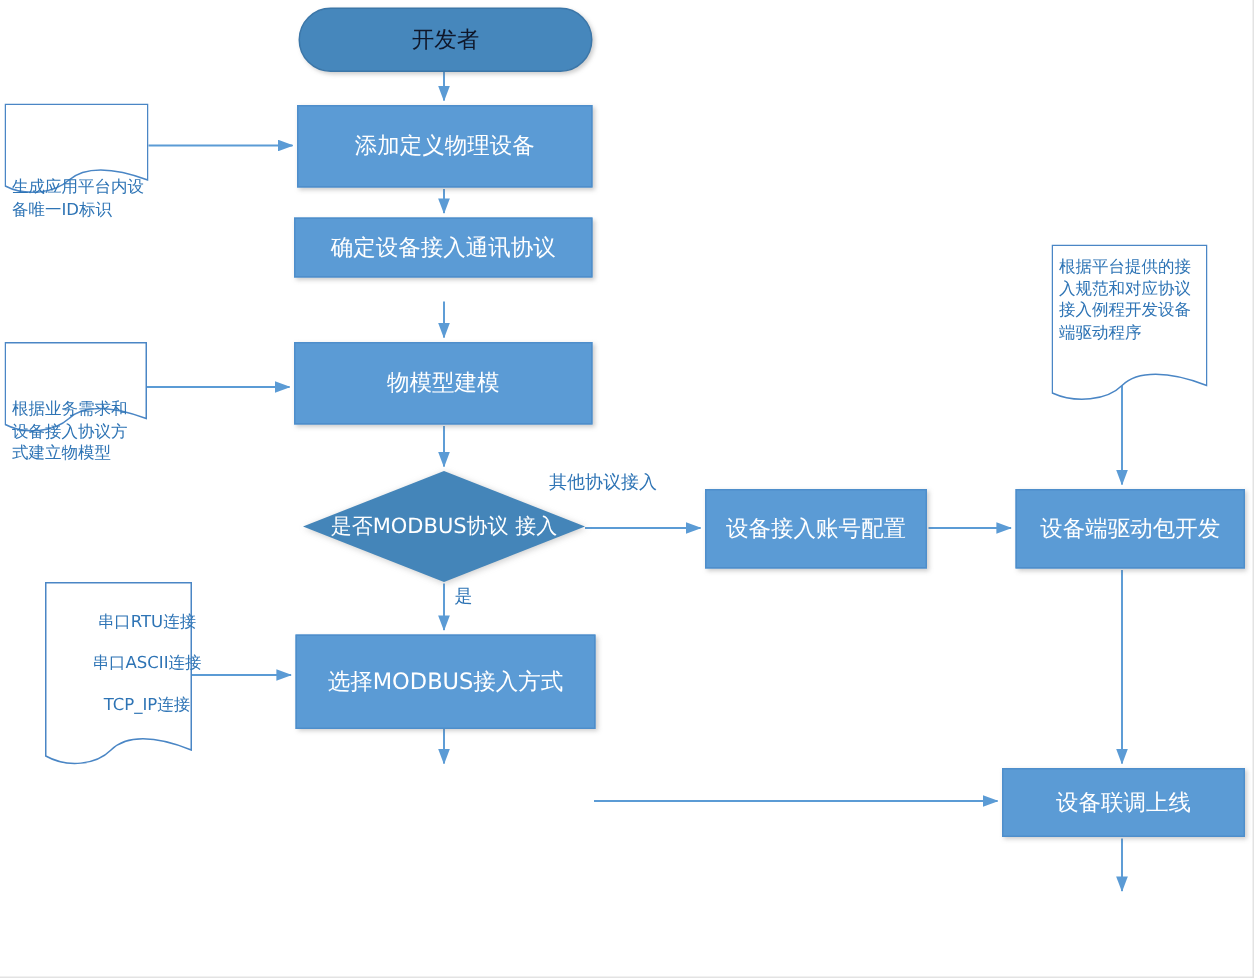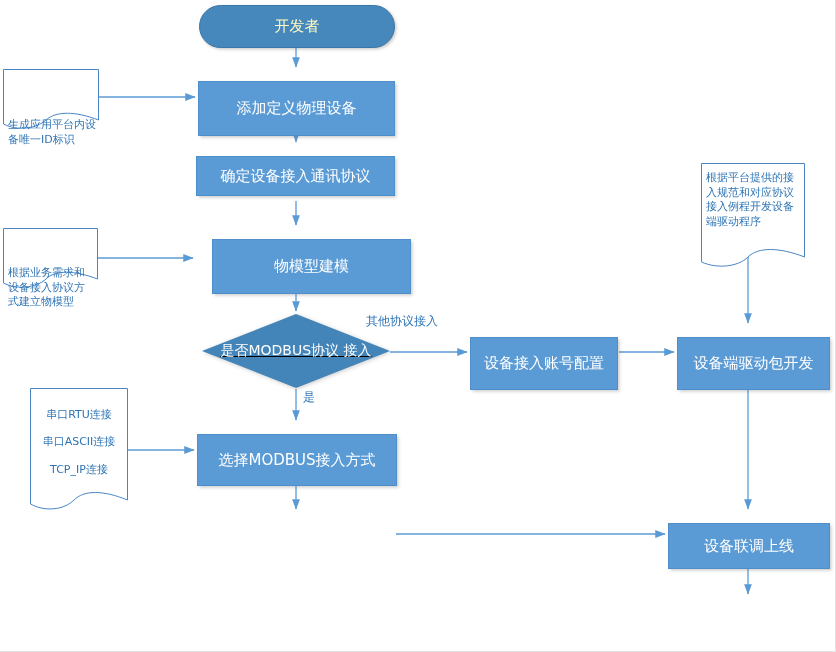--- a/index.html
+++ b/index.html
@@ -15,48 +15,47 @@
   }
   #edges { position: absolute; left: 0; top: 0; z-index: 1; }
   .node { position: absolute; z-index: 2; display: flex; align-items: center; justify-content: center; box-sizing: border-box; }
   .box {
     background: #5b9bd5;
     border: 1px solid #4e8ecb;
     color: #ffffff;
     font-size: 15px;
     text-align: center;
     box-shadow: 1.5px 1.5px 3px rgba(110,110,110,0.35);
-    margin-top: 11px;
   }
   .terminal {
     background: #4687bc;
     border: 1px solid #3b76a8;
-    color: #fef9c3;
+    color: #0f172a;
     font-size: 15px;
     text-align: right;
     box-shadow: 1.5px 1.5px 3px rgba(110,110,110,0.35);
     font-family: Liberation Mono, monospace;
   }
-  .diamond-wrap { position: absolute; z-index: 2; filter: drop-shadow(1.5px 1.5px 2px rgba(110,110,110,0.35)); text-decoration: underline; }
+  .diamond-wrap { position: absolute; z-index: 2; filter: drop-shadow(1.5px 1.5px 2px rgba(110,110,110,0.35)); }
   .diamond {
     width: 100%; height: 100%;
     background: #4485b9;
     clip-path: polygon(50% 0%, 100% 50%, 50% 100%, 0% 50%);
     display: flex; align-items: center; justify-content: center;
     color: #ffffff; font-size: 14px; text-align: center;
   }
   .doc { position: absolute; z-index: 2; }
   .doc svg { position: absolute; left: 0; top: 0; }
   .doc .doc-text {
     position: relative; z-index: 3;
     color: #2e74b5; font-size: 11px; line-height: 1.32;
     padding: 5px 4px 0 5px;
     word-break: break-all;
   }
-  .doc .doc-line { position: absolute; z-index: 3; width: 100%; text-align: center; color: #2e74b5; font-size: 11px; }
+  .doc .doc-line { position: absolute; z-index: 3; width: 100%; text-align: center; color: #2e74b5; font-size: 11px; margin-left: 19px; }
   .edge-label { position: absolute; z-index: 3; color: #2e74b5; font-size: 12px; white-space: nowrap; }
 </style>
 </head>
 <body>
 
 <div id="canvas">
 
   <svg id="edges" width="836" height="652">
     <defs>
       <marker id="arrow" viewBox="0 0 8 6" refX="7.5" refY="3" markerWidth="8" markerHeight="6" orient="auto">
@@ -88,31 +87,31 @@
 
 
   <div class="node box" style="left:198px; top:70px; width:197px; height:55px;">
     <span>添加定义物理设备</span>
   </div>
 
   <div class="node box" style="left:196px; top:145px; width:199px; height:40px;">
     <span>确定设备接入通讯协议</span>
   </div>
 
-  <div class="node box" style="left:212px; top:228px; width:199px; height:55px;">
+  <div class="node box" style="left:196px; top:228px; width:199px; height:55px;">
     <span>物模型建模</span>
   </div>
 
   <div class="diamond-wrap" style="left:202px; top:314px; width:188px; height:74px;">
     <div class="diamond">
       <span>是否MODBUS协议 接入</span>
     </div>
   </div>
 
-  <div class="node box" style="left:197px; top:423px; width:200px; height:52px;">
+  <div class="node box" style="left:197px; top:423px; width:200px; height:63px;">
     <span>选择MODBUS接入方式</span>
   </div>
 
 
   <div class="node box" style="left:470px; top:326px; width:148px; height:53px;">
     <span>设备接入账号配置</span>
   </div>
 
   <div class="node box" style="left:677px; top:326px; width:153px; height:53px;">
     <span>设备端驱动包开发</span>

